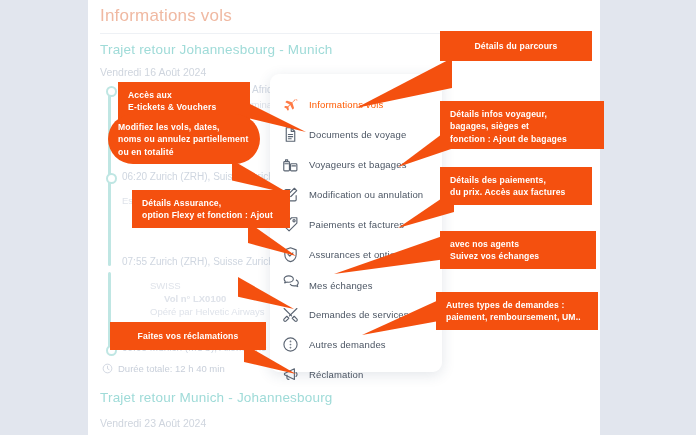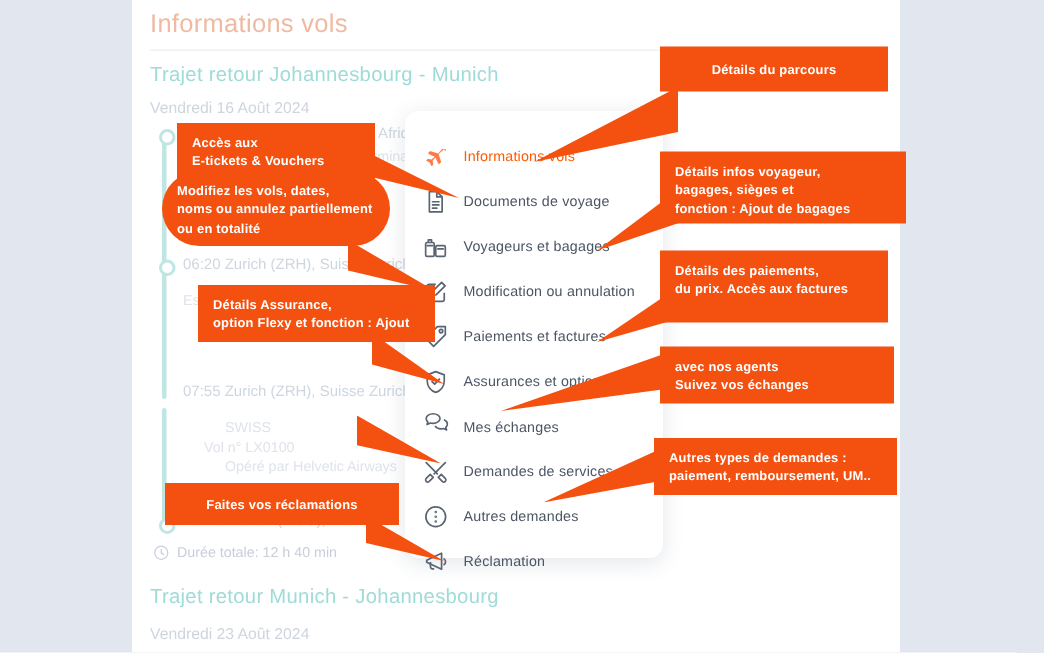--- a/index.html
+++ b/index.html
@@ -118,21 +118,21 @@
 
       <div class="faded t" style="left:34px;top:84px;">22:15  Johannesbourg (JNB), Afrique du Sud</div>
       <div class="faded" style="left:34px;top:99px;">O. R. Tambo International - Terminal A</div>
       <div class="faded" style="left:62px;top:118px;">SWISS</div>
       <div class="faded" style="left:62px;top:131px;">Airbus A340-300</div>
       <div class="faded" style="left:62px;top:144px;">Classe Economy</div>
       <div class="faded t" style="left:34px;top:171px;">06:20  Zurich (ZRH), Suisse  Zurich</div>
       <div class="faded" style="left:34px;top:195px;">Escale 1 h 35 min</div>
       <div class="faded t" style="left:34px;top:256px;">07:55  Zurich (ZRH), Suisse  Zurich</div>
       <div class="faded" style="left:62px;top:280px;">SWISS</div>
-      <div class="faded" style="left:48px;top:293px;">Vol n° LX0100</div>
+      <div class="faded" style="left:76px;top:293px;font-weight:bold;">Vol n° LX0100</div>
       <div class="faded" style="left:62px;top:306px;">Opéré par Helvetic Airways</div>
       <div class="faded t" style="left:34px;top:342px;">09:05  Munich (MUC), Allemagne !</div>
 
       <span class="planeghost">
         <svg width="14" height="14" viewBox="0 0 24 24">
             <path d="M2 16l20-9-7 13-3-4-5 1z" fill="#f6b9c8"></path>
           </svg>
       </span>
 
       <div class="dur">
@@ -299,21 +299,21 @@
   <div class="tail" style="left:398px;top:125px;width:56px;height:42px;
        clip-path:polygon(100% 0,100% 55%,0 100%);"></div>
   <div class="co" style="left:440px;top:101px;width:164px;height:48px;">
     <span class="ln">Détails infos voyageur,</span>
     <span class="ln">bagages, sièges et</span>
     <span class="ln">fonction : Ajout de bagages</span>
   </div>
 
   <div class="tail" style="left:398px;top:190px;width:56px;height:38px;
        clip-path:polygon(100% 0,100% 58%,0 100%);"></div>
-  <div class="co" style="left:440px;top:167px;width:152px;height:48px;">
+  <div class="co" style="left:440px;top:167px;width:152px;height:38px;">
     <span class="ln">Détails des paiements,</span>
     <span class="ln">du prix. Accès aux factures</span>
   </div>
 
   <div class="tail" style="left:334px;top:232px;width:120px;height:42px;
        clip-path:polygon(100% 0,100% 62%,0 100%);"></div>
   <div class="co" style="left:440px;top:231px;width:156px;height:38px;">
     <span class="ln">avec nos agents</span>
     <span class="ln">Suivez vos échanges</span>
   </div>

